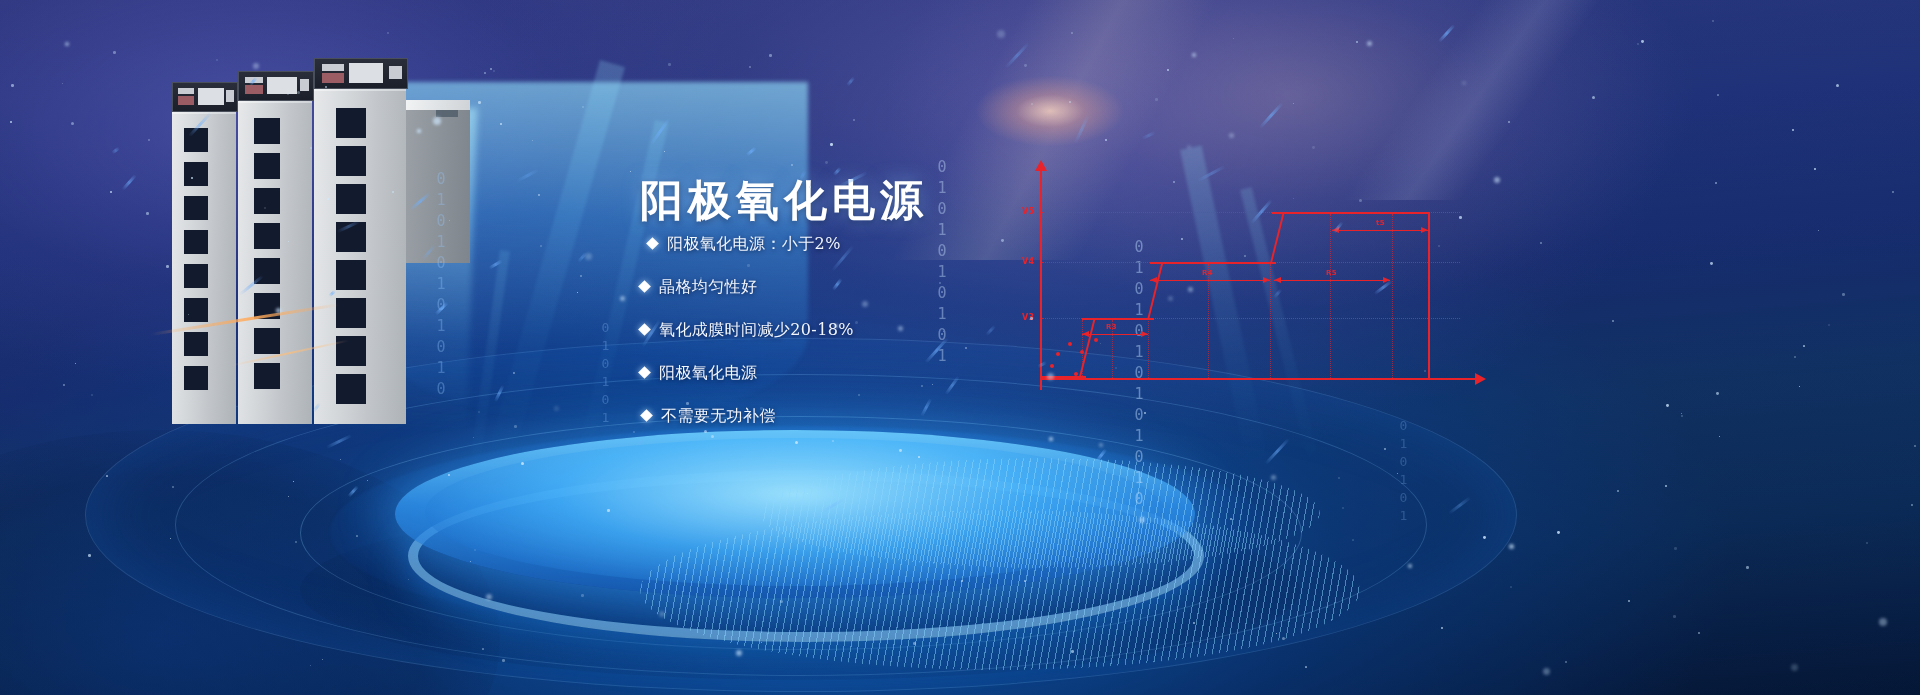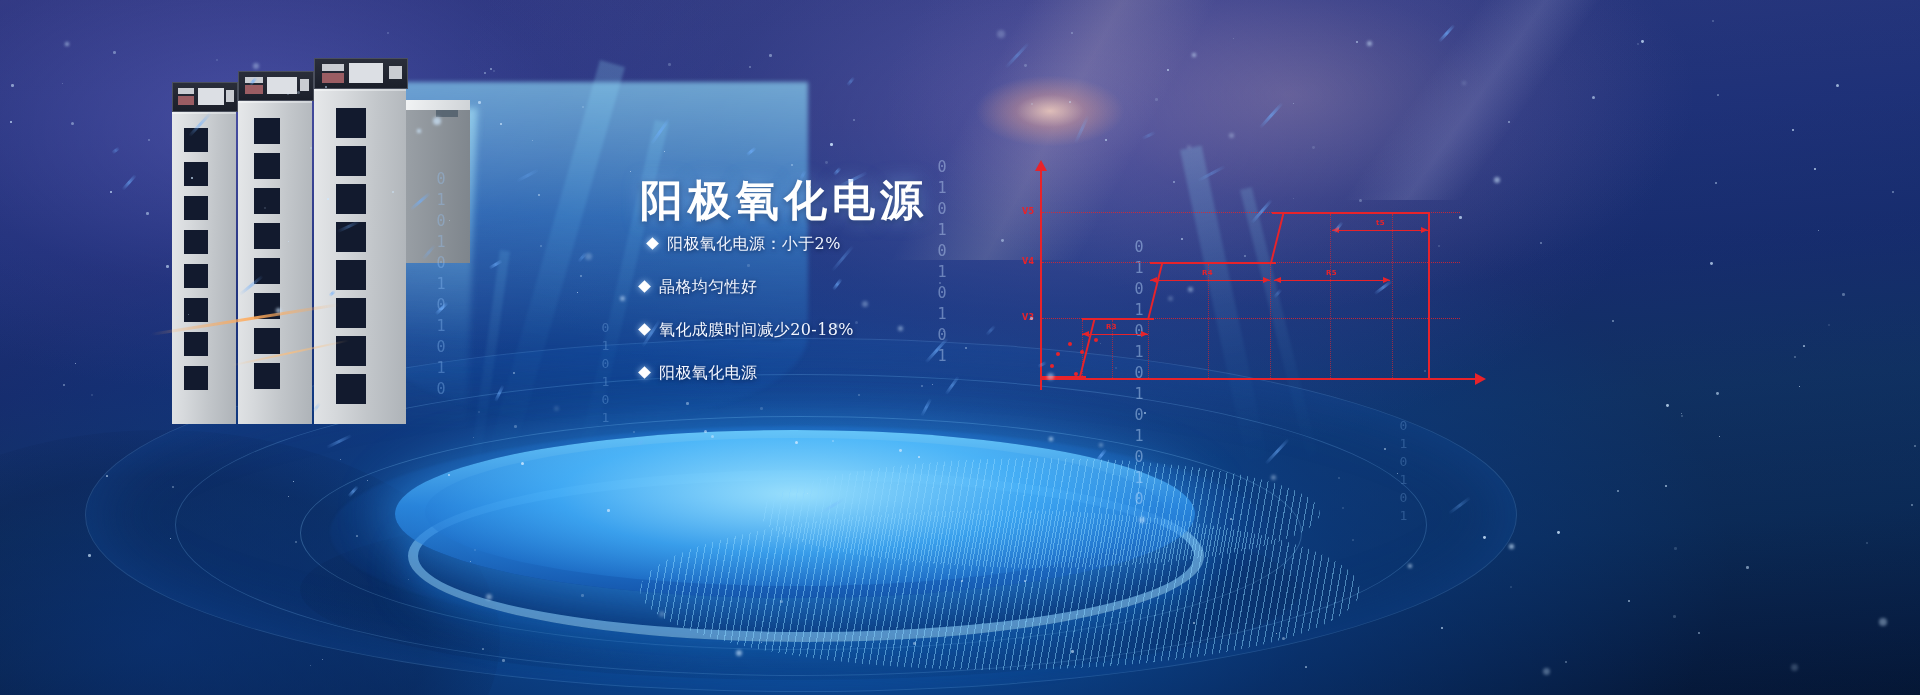--- a/index.html
+++ b/index.html
@@ -302,20 +302,24 @@
       <span class="dia"></span>
       <span>晶格均匀性好</span>
     </li>
     <li class="bullet i2">
       <span class="dia"></span>
       <span>氧化成膜时间减少20-18%</span>
     </li>
     <li class="bullet i3">
       <span class="dia"></span>
       <span>阳极氧化电源</span>
+    </li>
+    <li class="bullet i4">
+      <span class="dia"></span>
+      <span>不需要无功补偿</span>
     </li>
   </ul>
 
   <div id="particles">
       <div class="p" style="left:1030px;top:317px;width:2.7px;height:2.7px;opacity:0.61;filter:blur(0px);"></div>
       <div class="p" style="left:1746px;top:566px;width:2.5px;height:2.5px;opacity:0.53;filter:blur(0px);"></div>
       <div class="p" style="left:1666px;top:404px;width:2.8px;height:2.8px;opacity:0.77;filter:blur(0px);"></div>
       <div class="p" style="left:834px;top:324px;width:3.8px;height:3.8px;opacity:0.66;filter:blur(1.6px);"></div>
       <div class="p" style="left:943px;top:331px;width:1.2px;height:1.2px;opacity:0.37;filter:blur(0px);"></div>
       <div class="p" style="left:500px;top:123px;width:2.1px;height:2.1px;opacity:0.80;filter:blur(0px);"></div>

